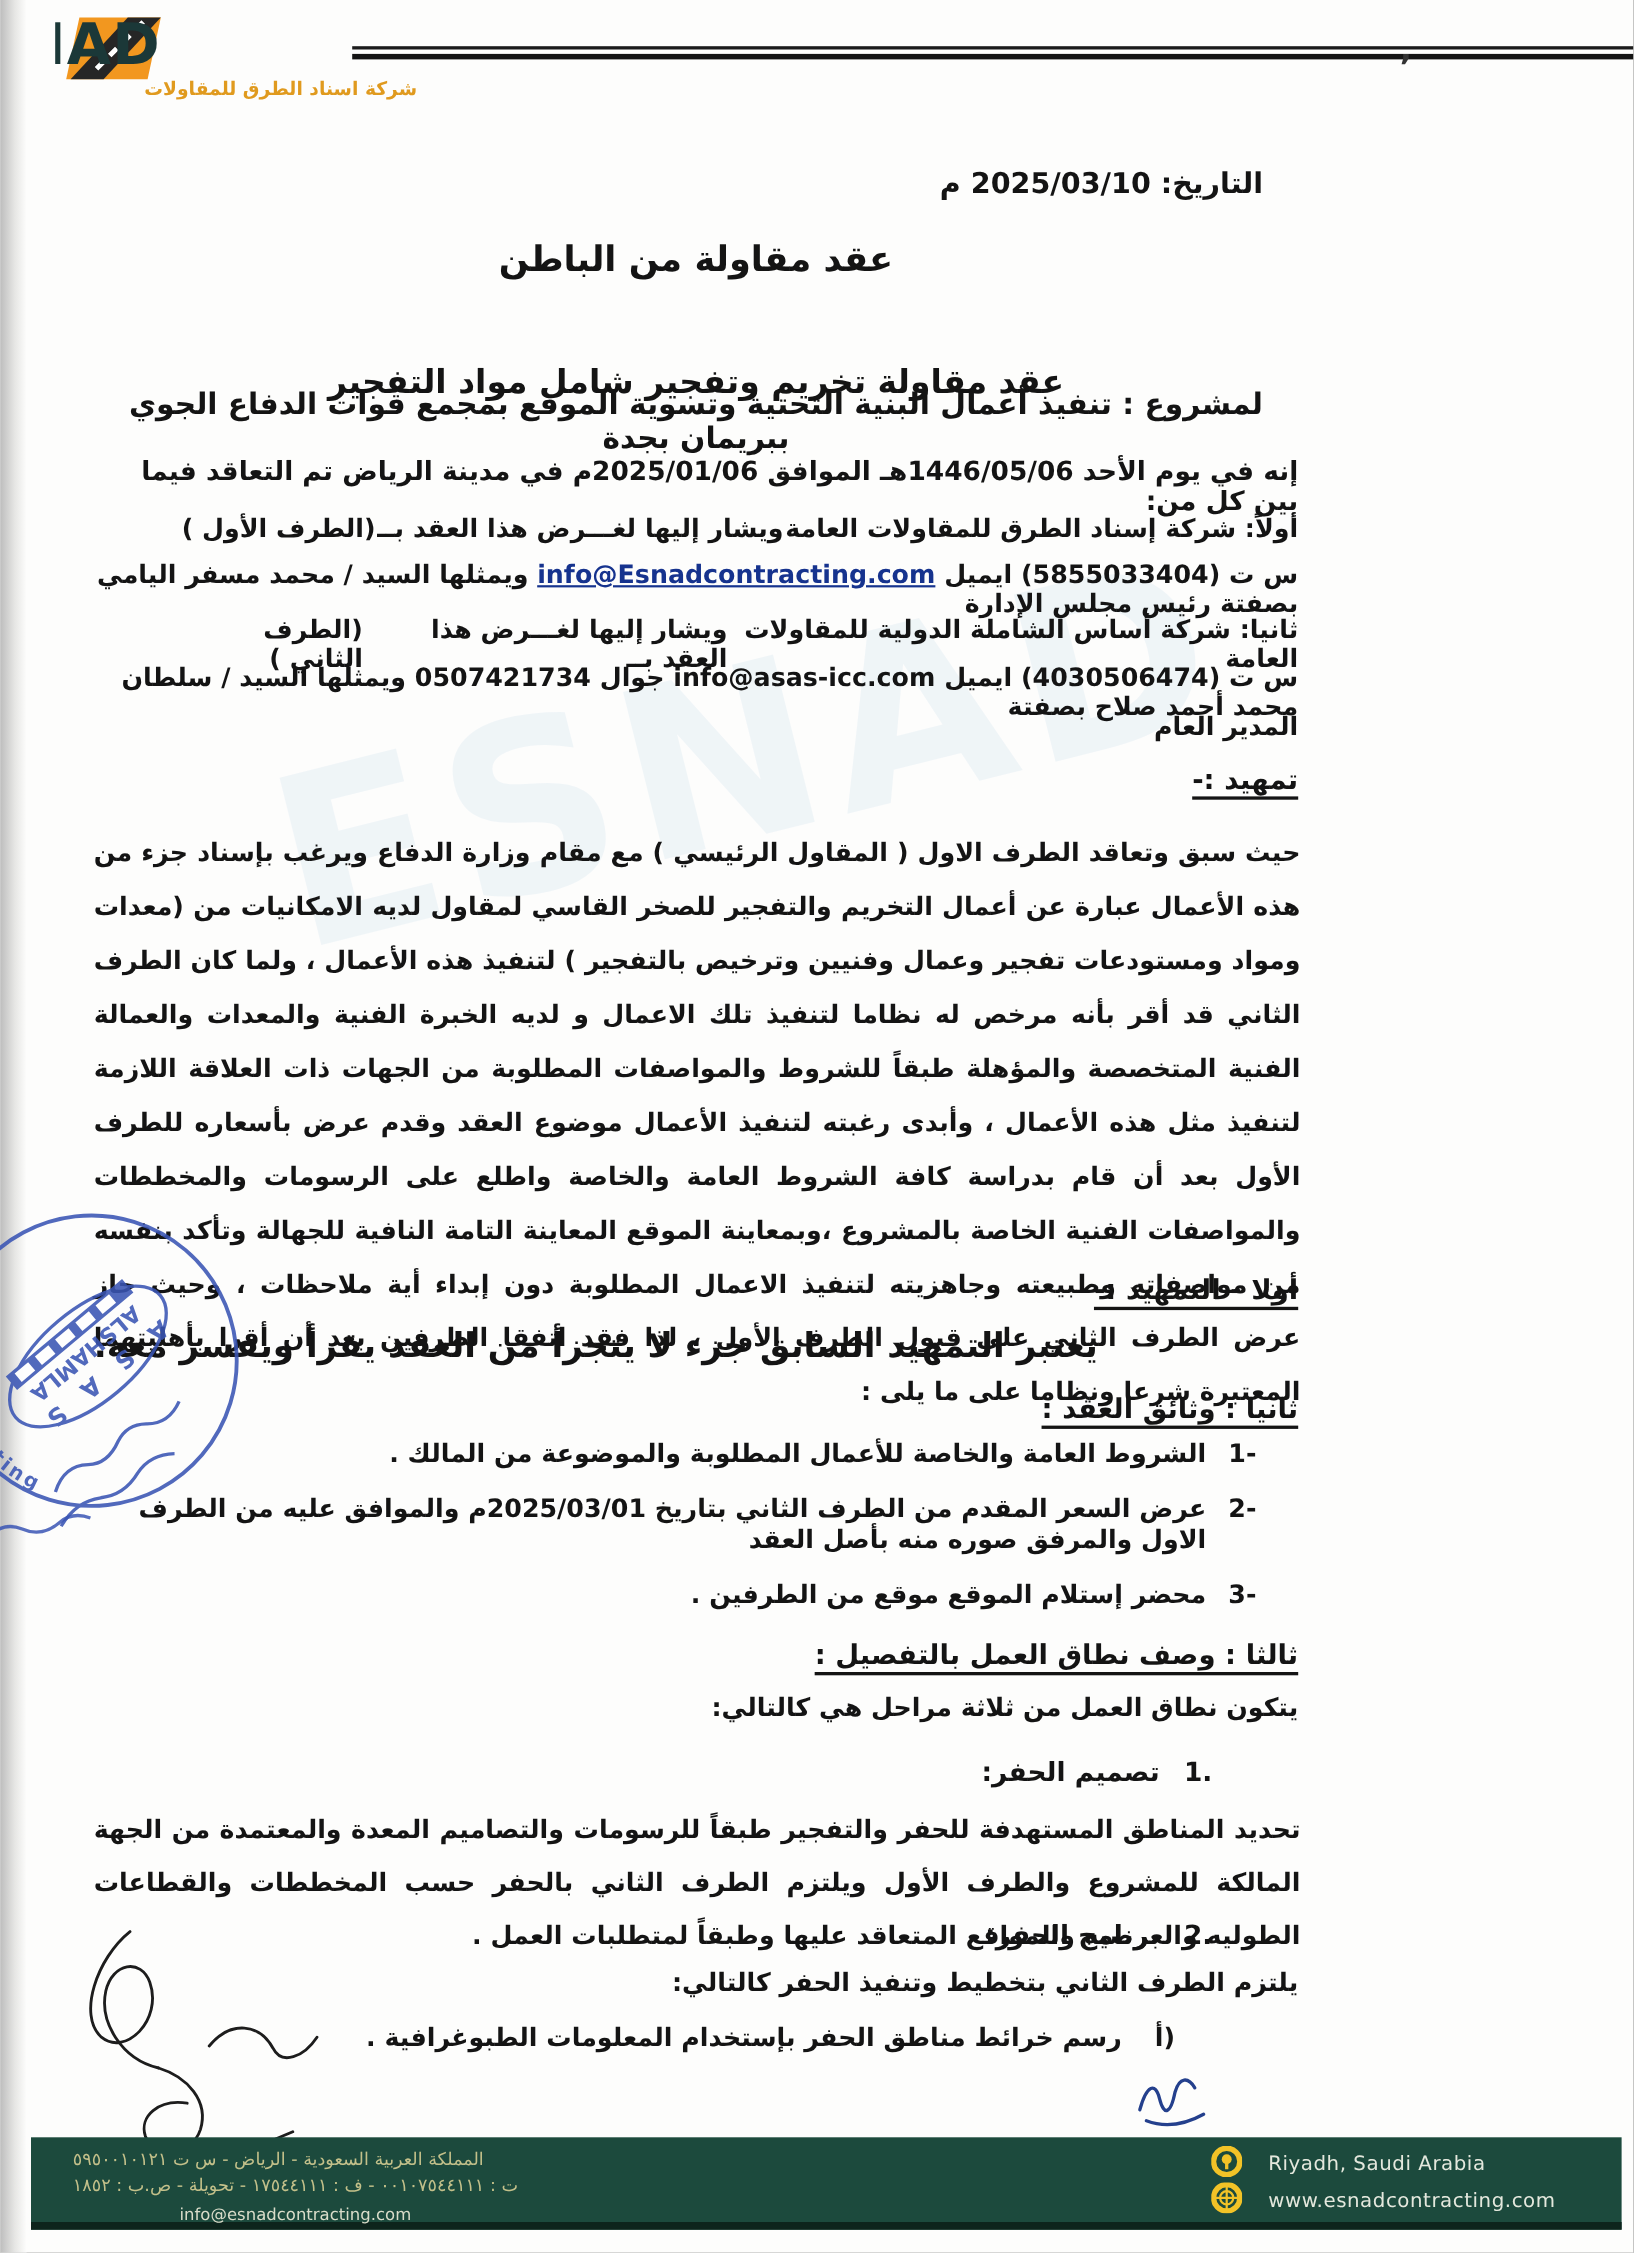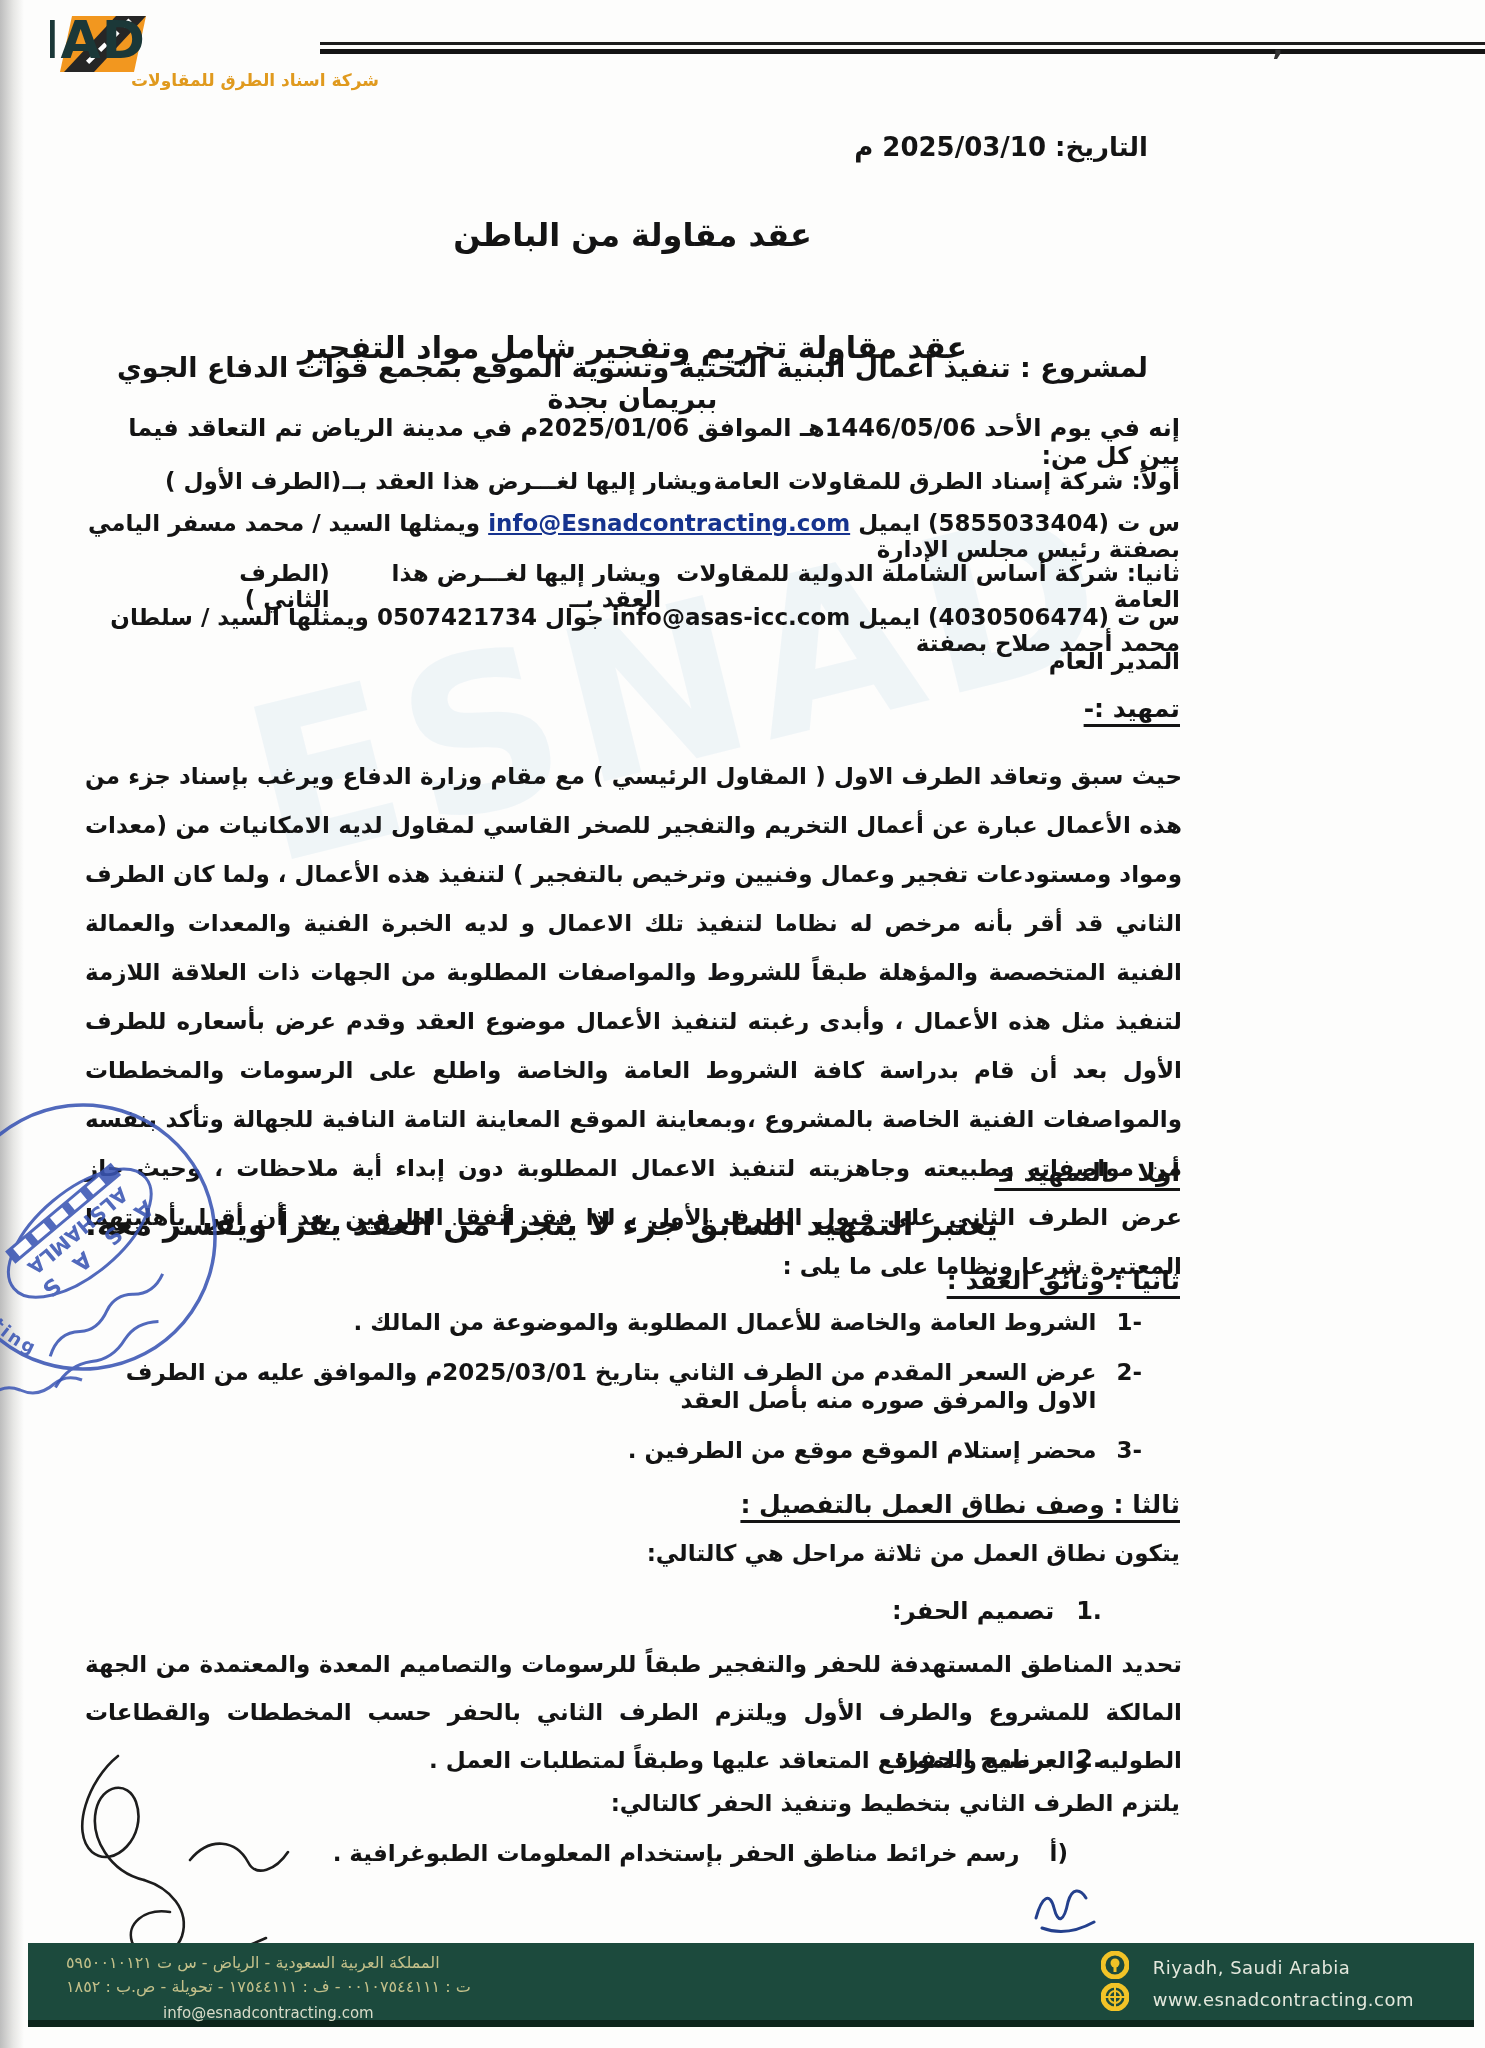--- a/index.html
+++ b/index.html
@@ -9,21 +9,21 @@
   .abs{position:absolute;}
   .scan-edge{left:0;top:0;width:24px;height:2048px;
              background:linear-gradient(90deg,#bdbdbd,#e6e6e4 55%,#fdfdfc);}
   
   .logo{left:50px;top:6px;width:330px;height:100px;}
   .rule{left:320px;top:42px;width:1165px;}
   .rule .r1{height:3px;background:#1c1c1c;}
   .rule .r2{height:5px;background:#141414;margin-top:4px;}
   .comma{left:1272px;top:44px;font-size:30px;color:#333;}
   
-  .date{left:85px;top:132px;width:1063px;text-align:right;font-size:26px;}
+  .date{left:85px;top:152px;width:1063px;text-align:right;font-size:26px;}
   .t1{left:85px;top:216px;width:1095px;text-align:center;font-size:32px;}
   .t2{left:85px;top:287px;width:1095px;text-align:center;font-size:30px;margin-top:43px;}
   .t3{left:85px;top:352px;width:1095px;text-align:center;font-size:27px;}
   .intro{left:85px;top:414px;width:1095px;text-align:right;font-size:24px;}
   
   .party-row{left:85px;width:1095px;display:flex;justify-content:space-between;
              align-items:flex-start;font-size:23px;padding-left:0;box-sizing:border-box;}
   .p1row{top:468px;}
   .p2row{top:560px;}
   .party-row .desig{margin-left:80px;}

